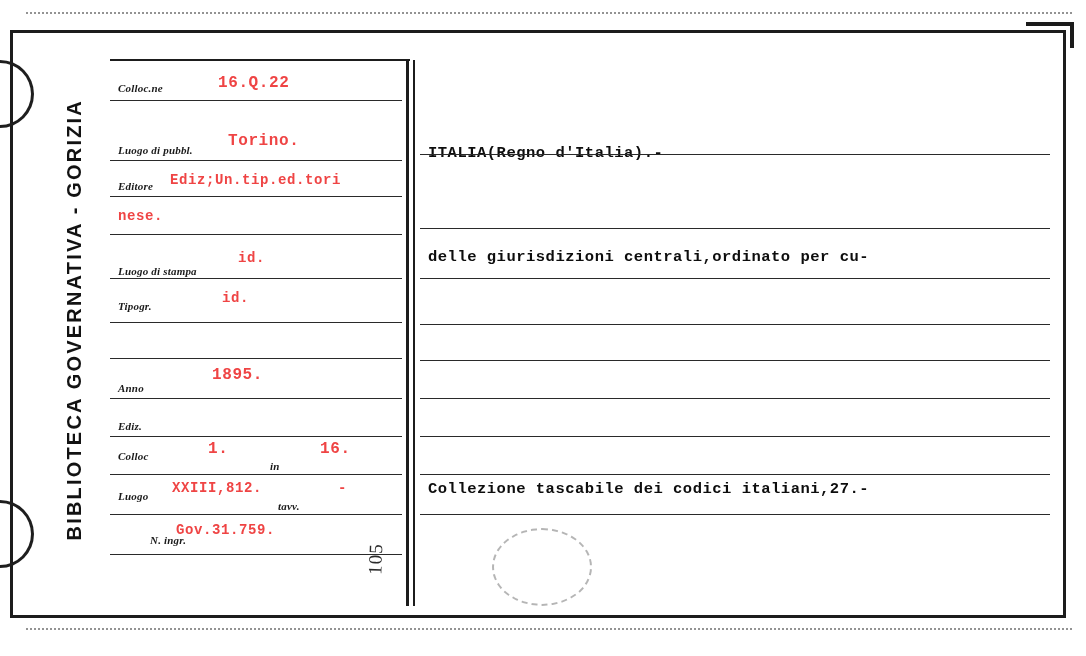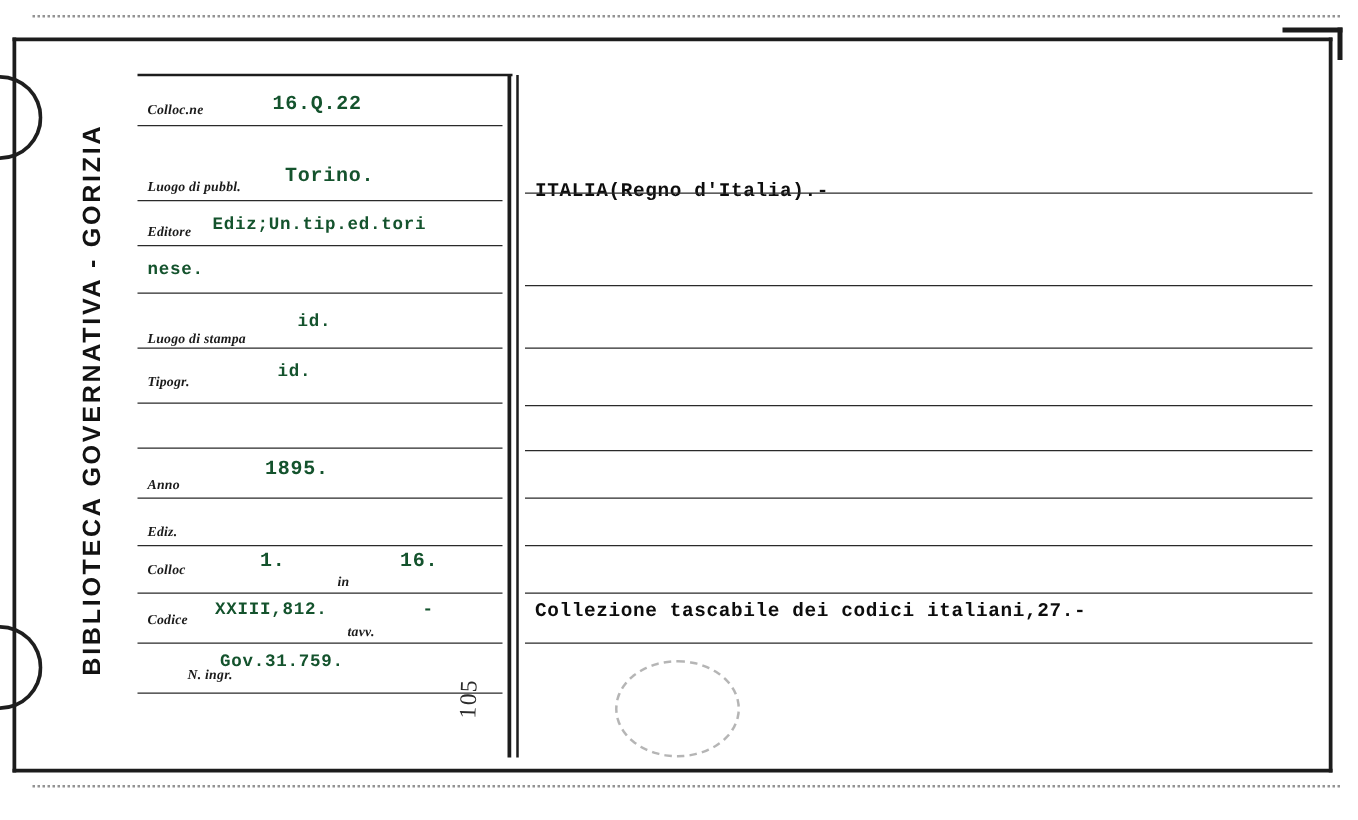--- a/index.html
+++ b/index.html
@@ -158,21 +158,21 @@
     font-weight: 700;
     color: #1a1a1a;
     letter-spacing: .2px;
     white-space: nowrap;
   }
   .fvalue {
     position: absolute;
     font-family: "Liberation Mono", monospace;
     font-size: 16px;
     font-weight: 700;
-    color: #14532d;
+    color: #ef4444;
     letter-spacing: .6px;
     white-space: nowrap;
   }
   .fvalue.sm { font-size: 14px; }
 
   
   .desc-area {
     position: absolute;
     left: 420px;
     top: 62px;
@@ -296,39 +296,40 @@
     <div class="flabel" style="left:8px; top:358px;">Ediz.</div>
     <div class="fvalue" style="left:102px; top:350px;"></div>
     <div class="frow" style="top:374px;"></div>
 
     <div class="flabel" style="left:8px; top:388px;">Colloc</div>
     <div class="flabel" style="left:160px; top:398px;">in</div>
     <div class="fvalue" style="left:98px; top:378px;">1.</div>
     <div class="fvalue" style="left:210px; top:378px;">16.</div>
     <div class="frow" style="top:412px;"></div>
 
-    <div class="flabel" style="left:8px; top:428px;">Codice</div>
+    <div class="flabel" style="left:8px; top:428px;">Luogo</div>
     <div class="flabel" style="left:168px; top:438px;">tavv.</div>
     <div class="fvalue sm" style="left:62px; top:418px;">XXIII,812.</div>
     <div class="fvalue sm" style="left:228px; top:418px;">-</div>
     <div class="frow" style="top:452px;"></div>
 
     <div class="flabel" style="left:8px; top:472px;margin-left:32px;">N. ingr.</div>
     <div class="fvalue sm" style="left:66px; top:460px;">Gov.31.759.</div>
     <div class="frow" style="top:492px;"></div>
   </div>
 
   <div class="pencil-mark">105</div>
 
   <div class="desc-area">
     <div class="dtext" style="top:66px;margin-top:16px;">ITALIA(Regno d'Italia).-</div>
     <div class="drow" style="top:92px;"></div>
 
     <div class="drow" style="top:166px;"></div>
 
+    <div class="dtext" style="top:186px;">delle giurisdizioni centrali,ordinato per cu-</div>
     <div class="drow" style="top:216px;"></div>
 
     <div class="drow" style="top:262px;"></div>
 
     <div class="dtext" style="top:272px;"></div>
     <div class="drow" style="top:298px;"></div>
 
     <div class="dtext" style="top:310px;"></div>
     <div class="drow" style="top:336px;"></div>
 

